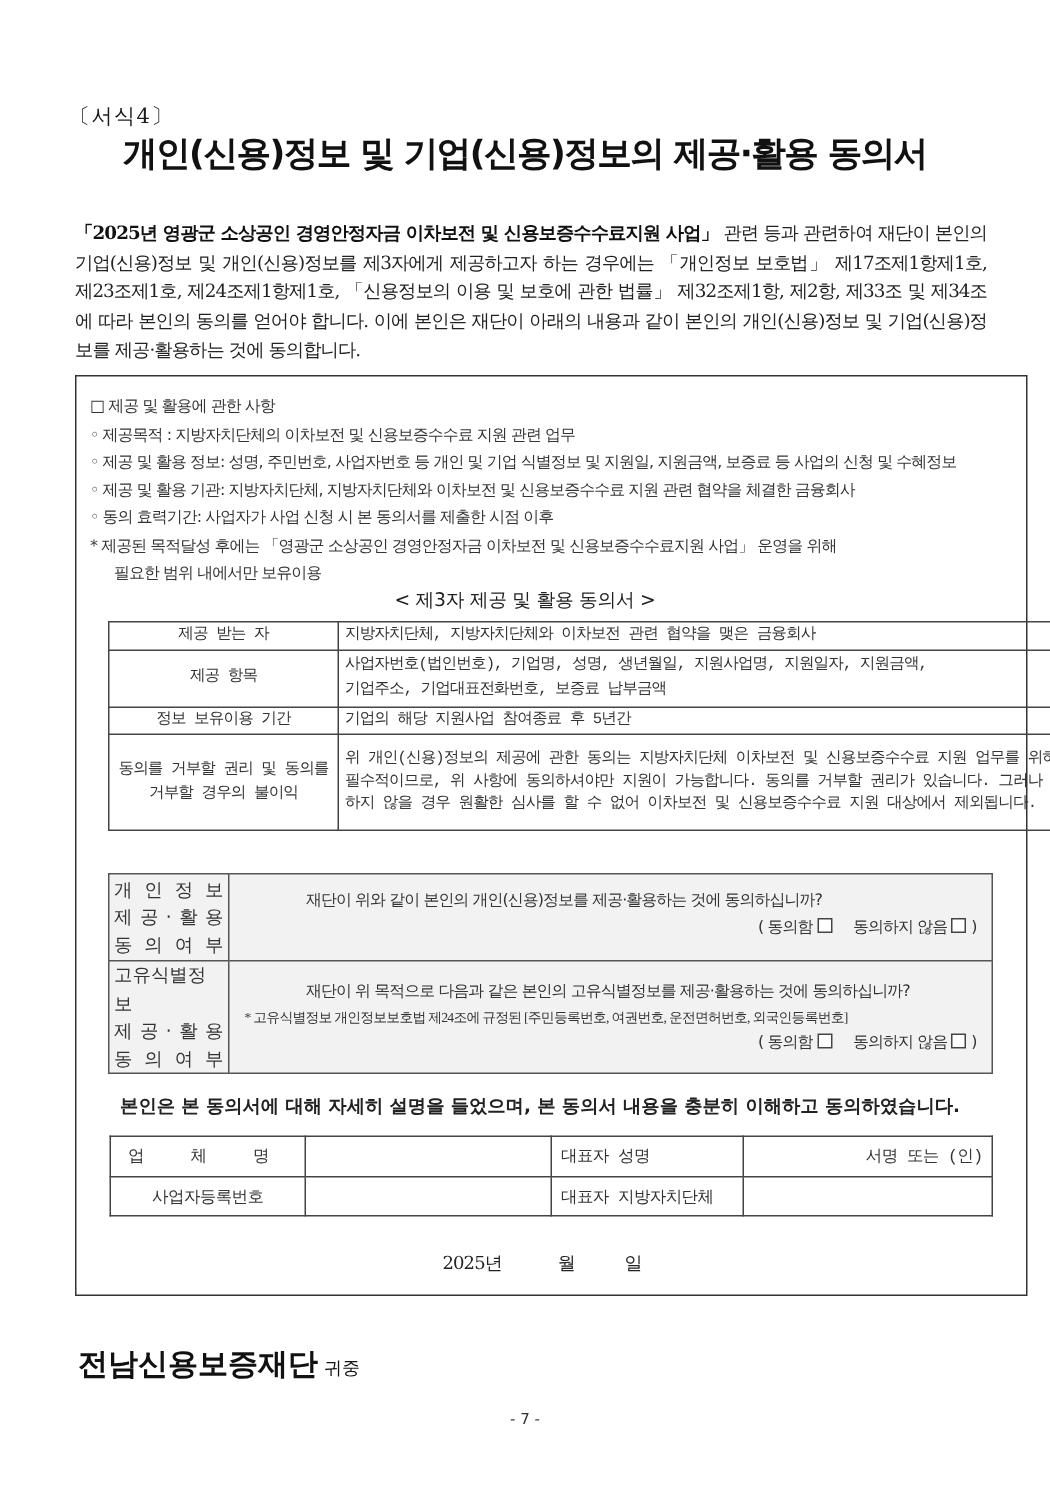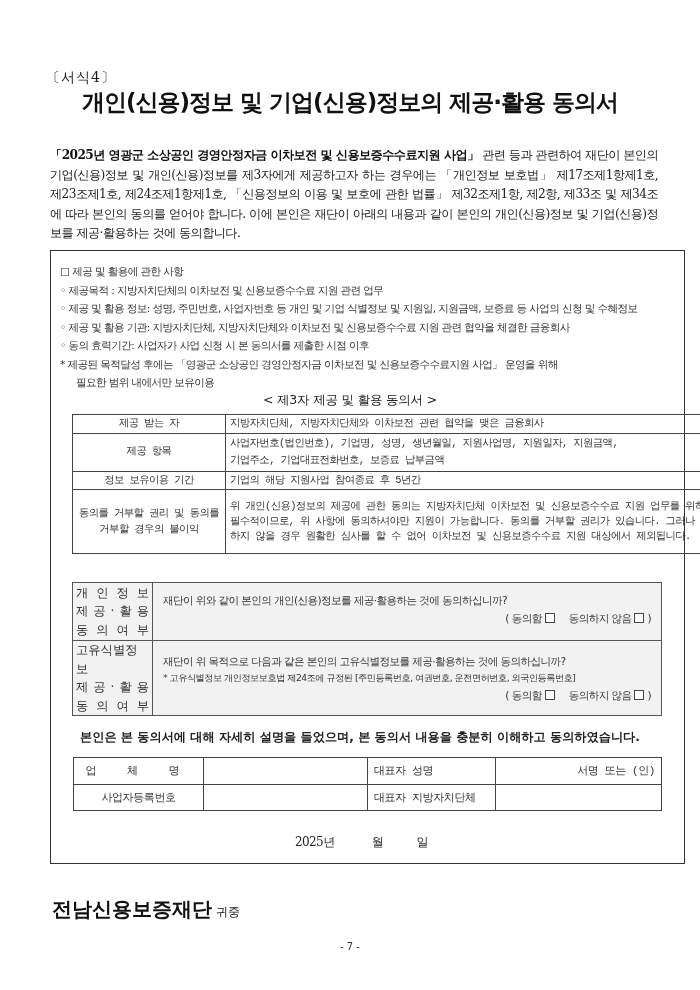--- a/index.html
+++ b/index.html
@@ -24,22 +24,22 @@
   .t3 { position: absolute; left: 72px; top: 414px; width: 658px; font-size: 10.4px; letter-spacing: -0.6px; color: #333; font-family: Liberation Mono, monospace; }
   .t3 td { border: 1px solid #444; padding: 1px 4px; line-height: 15.5px; }
   .t3 td.h { width: 153px; text-align: center; }
   .t3 { border: 1.5px solid #333; }
 
   .consent { position: absolute; left: 72px; top: 582px; width: 590px; background: #f2f2f2; border: 1.5px solid #333; }
   .consent td { border: 1px solid #555; vertical-align: middle; }
   .consent td.lbl { width: 80px; font-size: 12.3px; letter-spacing: 0; line-height: 18.5px; color: #333; padding: 0 3px; }
   .consent td.lbl span { display: block; text-align-last: justify; text-align: justify; }
   .consent td.body { font-size: 10.6px; letter-spacing: -0.6px; color: #333; padding: 0 10px; }
-  .consent .q { line-height: 18px; }
-  .consent .note { font-size: 9.2px; line-height: 16px; letter-spacing: -0.5px; }
+  .consent .q { line-height: 18px; margin-left: 41px; }
+  .consent .note { font-size: 9.2px; line-height: 16px; letter-spacing: -0.5px; font-family: Liberation Serif, serif; }
   .consent .opts { text-align: right; line-height: 18px; padding-right: 0; }
   .chk { display: inline-block; width: 10px; height: 10px; border: 1px solid #444; vertical-align: -1px; margin: 0 3px; background: #fff; }
 
   .confirm { position: absolute; left: 0; width: 720px; top: 729px; text-align: center; font-size: 12.2px; font-weight: bold; letter-spacing: 0; color: #222; }
 
   .sign { position: absolute; left: 73px; top: 757px; width: 589px; font-size: 11px; letter-spacing: -0.4px; color: #333; border: 1.5px solid #333; }
   .sign td { border: 1px solid #444; height: 26.5px; padding: 0 6px; font-family: Liberation Mono, monospace; }
   .sign td.c1 { width: 130px; text-align: center; }
   .sign td.c2 { width: 164px; }
   .sign td.c3 { width: 128px; }

